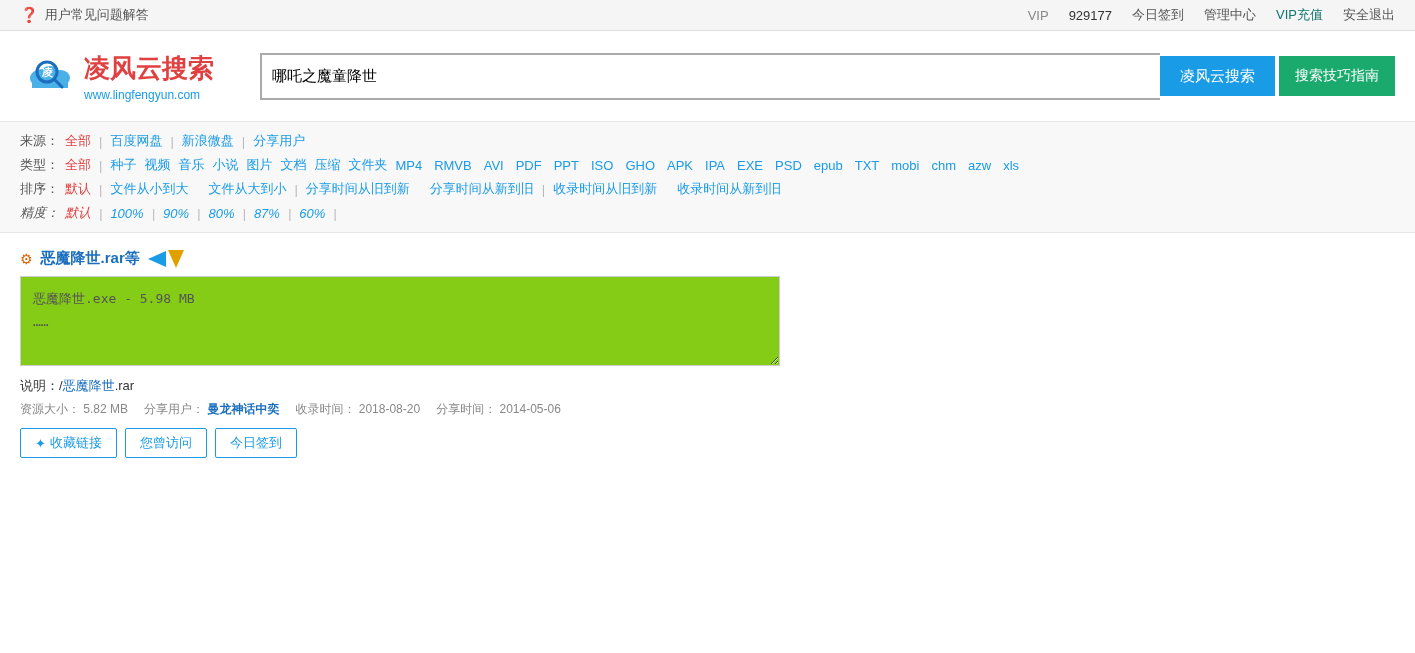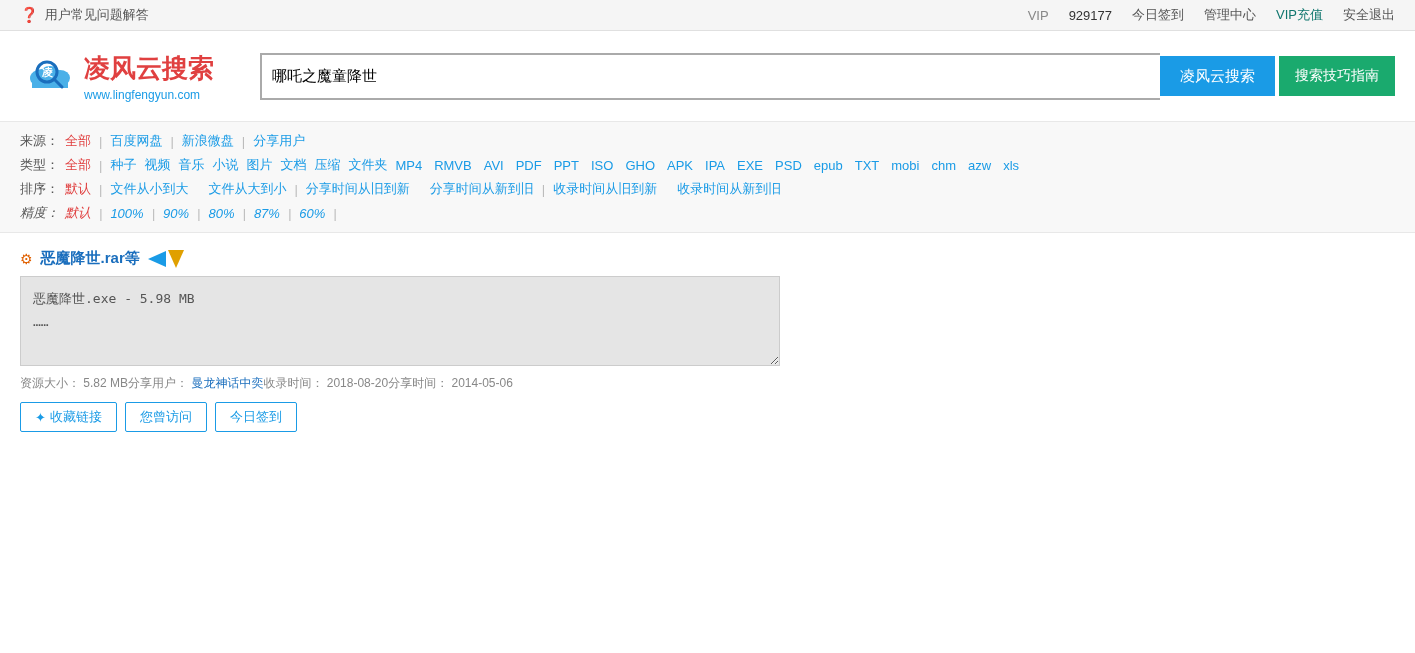--- a/index.html
+++ b/index.html
@@ -91,36 +91,36 @@
 
     
     .result-item { margin-bottom: 20px; }
     .result-title { display: flex; align-items: center; gap: 8px; margin-bottom: 8px; }
     .result-title-link { color: #1a6ebd; text-decoration: none; font-size: 15px; font-weight: bold; }
     .result-title-arrows { display: flex; align-items: center; gap: 2px; }
 
     .result-box {
       border: 1px solid #ccc;
       padding: 10px 12px;
-      background: #e5e5e5;
+      background: #84cc16;
       min-height: 90px;
       font-size: 13px;
       color: #555;
       line-height: 1.8;
       resize: vertical;
       width: 760px;
       max-width: 100%;
     }
 
     .result-desc { margin-top: 8px; font-size: 13px; color: #333; }
     .result-desc span { color: #333; }
     .result-desc a { color: #1a6ebd; text-decoration: none; }
 
-    .result-meta { margin-top: 6px; font-size: 12px; color: #888; display: flex; flex-wrap: wrap; align-items: center; }
-    .result-meta a { color: #1a6ebd; text-decoration: none; }
+    .result-meta { margin-top: 6px; font-size: 12px; color: #888; display: flex; gap: 16px; flex-wrap: wrap; align-items: center; }
+    .result-meta a { color: #1a6ebd; text-decoration: none; font-weight: bold; }
 
     .result-actions { margin-top: 10px; display: flex; gap: 8px; }
     .action-btn {
       padding: 5px 14px;
       border: 1px solid #1a9be6;
       background: #fff;
       color: #1a9be6;
       font-size: 13px;
       cursor: pointer;
       border-radius: 2px;
@@ -296,20 +296,23 @@
           <polygon points="0,0 16,0 8,18" fill="#e0a000"></polygon>
         </svg>
       </div>
     </div>
 
     
     <textarea class="result-box" readonly="" style="">恶魔降世.exe - 5.98 MB
 ……</textarea>
 
     
+    <div class="result-desc">
+      <span>说明：/</span><a href="#">恶魔降世</a><span>.rar</span>
+    </div>
 
     
     <div class="result-meta">
       <span>
         <span>资源大小：</span>
         <span>5.82 MB</span>
       </span>
       <span>
         <span>分享用户：</span>
         <a href="#">曼龙神话中奕</a>

